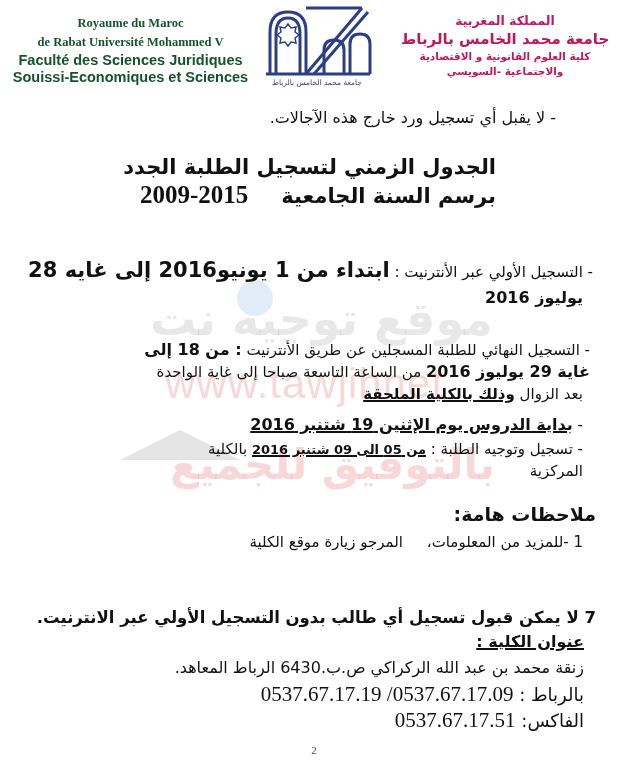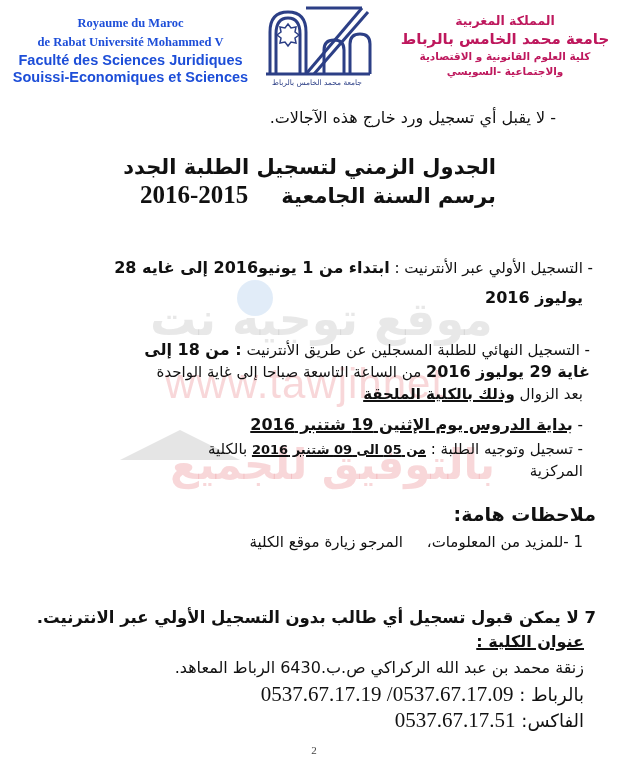--- a/index.html
+++ b/index.html
@@ -1,18 +1,18 @@
 <!DOCTYPE html>
 <html><head>
   <meta charset="utf-8">
   <style>
     html, body { margin:0; padding:0; background:#ffffff; }
     body { width:628px; height:764px; position:relative; overflow:hidden; font-family:"DejaVu Sans", sans-serif; color:#111; }
     .abs { position:absolute; }
-    .header-fr { left:8px; top:14px; width:245px; text-align:center; color:#1d4ed8; }
+    .header-fr { left:8px; top:14px; width:245px; text-align:center; color:#14532d; }
     .header-fr .serif { font-family:"Liberation Serif", serif; font-weight:bold; font-size:12.5px; line-height:19px; }
     .header-fr .sans { font-family:"Liberation Sans", sans-serif; font-weight:bold; font-size:14.5px; line-height:17px; }
     .header-ar { right:8px; top:12px; width:230px; text-align:center; color:#be185d; direction:rtl; font-family:"DejaVu Sans", sans-serif; font-weight:bold; }
     .header-ar .l1 { font-size:12.5px; line-height:18px; }
     .header-ar .l2 { font-size:15px; line-height:19px; }
     .header-ar .l3 { font-size:10.5px; line-height:15px; }
     .logo { left:262px; top:4px; width:110px; height:88px; }
     .logo-caption { position:absolute; left:0; top:74px; width:110px; text-align:center; font-size:7.5px; color:#2c3f86; direction:rtl; }
     .rtl { direction:rtl; text-align:right; }
     .line { font-family:"DejaVu Sans", sans-serif; font-size:15px; }
@@ -63,24 +63,24 @@
   <div class="l1">المملكة المغربية</div>
   <div class="l2">جامعة محمد الخامس بالرباط</div>
   <div class="l3">كلية العلوم القانونية و الاقتصادية</div>
   <div class="l3">والاجتماعية -السويسي</div>
 </div>
 
 <div class="abs rtl line" style="right:72px; top:108px; font-size:16px;">- لا يقبل أي تسجيل ورد خارج هذه الآجالات.</div>
 
 <div class="abs rtl b" style="right:132px; top:155px; font-size:21px;">الجدول الزمني لتسجيل الطلبة الجدد</div>
 <div class="abs rtl b" style="right:132px; top:184px; font-size:21px;">برسم السنة الجامعية</div>
-<div class="abs b" style="left:140px; top:181px; font-family:'Liberation Serif', serif; font-size:25px;">2016-2015</div>
+<div class="abs b" style="left:140px; top:181px; font-family:'Liberation Serif', serif; font-size:25px;">2009-2015</div>
 
 <div class="abs rtl line" style="right:35px; top:258px; white-space:nowrap;">
-  <span>- التسجيل الأولي عبر الأنترنيت : </span><span class="b" style="font-size:16px;margin-top:10px;">ابتداء  من  1  يونيو2016 إلى غايه  28</span>
+  <span>- التسجيل الأولي عبر الأنترنيت : </span><span class="b" style="font-size:21px;margin-top:10px;">ابتداء  من  1  يونيو2016 إلى غايه  28</span>
 </div>
 <div class="abs rtl line b" style="right:45px; top:288px; font-size:16px;">يوليوز 2016</div>
 
 <div class="abs rtl line" style="right:38px; top:340px; white-space:nowrap;">
   <span>- التسجيل النهائي للطلبة المسجلين عن طريق الأنترنيت  </span><span class="b" style="font-size:16px;">: من 18 إلى</span>
 </div>
 <div class="abs rtl line" style="right:38px; top:362px; white-space:nowrap;">
   <span class="b" style="font-size:16px;">غاية 29 يوليوز 2016</span><span> من الساعة التاسعة صباحا إلى غاية  الواحدة</span>
 </div>
 <div class="abs rtl line" style="right:45px; top:385px; white-space:nowrap;">

